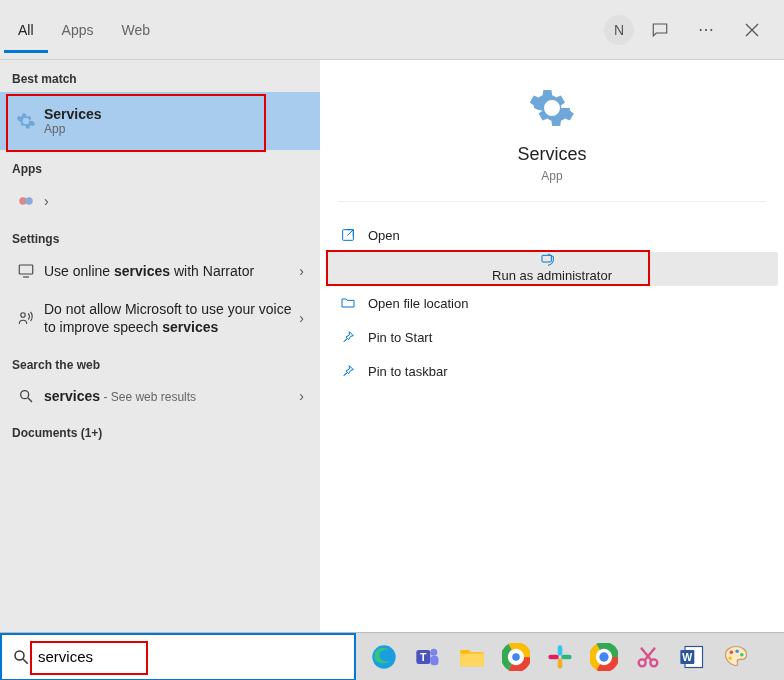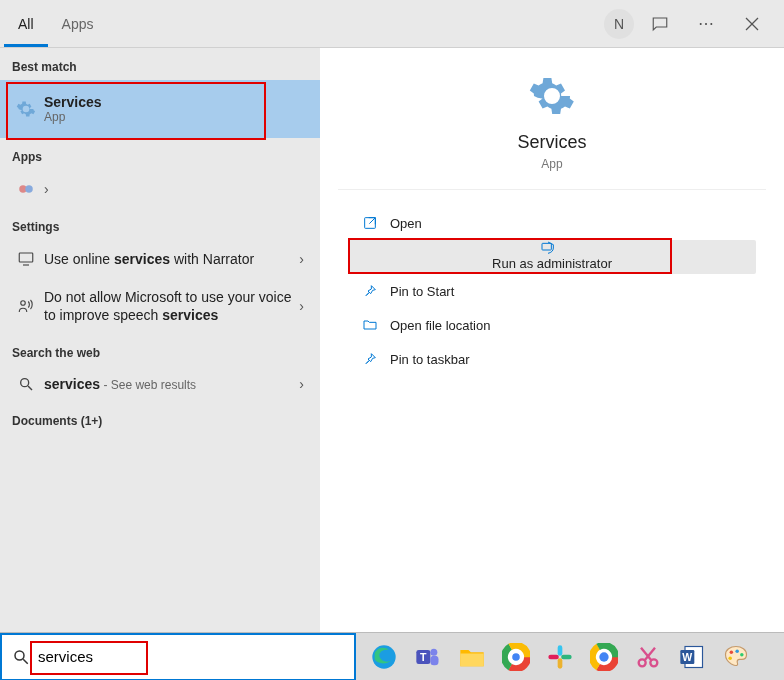--- a/index.html
+++ b/index.html
@@ -1,19 +1,19 @@
 <!DOCTYPE html>
 <html><head>
 <meta charset="utf-8">
 <style>
 * { margin: 0; padding: 0; box-sizing: border-box; font-family: "Segoe UI", sans-serif; }
 body { width: 784px; height: 680px; background: #e9e9e9; overflow: hidden; position: relative; }
 
 
-.tabs { display: flex; align-items: center; height: 48px; background: #e9e9e9; padding: 0 4px; border-bottom: 1px solid #d0d0d0; }
+.tabs { display: flex; align-items: center; height: 60px; background: #e9e9e9; padding: 0 4px; border-bottom: 1px solid #d0d0d0; }
 .tab { padding: 0 14px; height: 46px; display: flex; align-items: center; font-size: 14px; color: #666; cursor: pointer; }
 .tab.active { color: #222; border-bottom: 3px solid #0078d4; padding-top: 3px; }
 .tab .chev { margin-left: 3px; font-size: 10px; }
 
 .topright { margin-left: auto; display: flex; align-items: center; gap: 6px; padding-right: 8px; }
 .avatar { width: 30px; height: 30px; border-radius: 50%; background: #e0e0e0; display: flex; align-items: center; justify-content: center; font-size: 14px; color: #555; }
 .topbtn { width: 40px; height: 40px; display: flex; align-items: center; justify-content: center; color: #555; cursor: pointer; }
 
 
 .main { display: flex; height: 584px; }
@@ -31,41 +31,42 @@
 .result-row .chev-r { color: #555; font-size: 14px; padding: 0 4px; }
 
 .hl-red { position: absolute; border: 2px solid #e00000; pointer-events: none; }
 
 
 .detail-head { text-align: center; padding: 24px 0 18px; }
 .detail-icon { width: 48px; height: 48px; margin: 0 auto 12px; }
 .detail-title { font-size: 18px; color: #222; margin-bottom: 4px; }
 .detail-sub { font-size: 12px; color: #777; }
 
-.actions { padding: 6px 28px; }
+.actions { padding: 6px 6px; }
 .action { display: flex; align-items: center; height: 34px; padding: 0 10px; cursor: pointer; font-size: 13px; color: #222; border-radius: 2px; position: relative; }
 .action:hover, .action.highlighted { background: #e8e8e8; flex-direction: column; }
 .action .ai { width: 24px; display: flex; align-items: center; justify-content: center; color: #0078d4; margin-right: 8px; }
 
 
 .taskbar { position: absolute; bottom: 0; left: 0; right: 0; height: 48px; background: #dcdcdc; display: flex; align-items: center; border-top: 1px solid #bbb; }
 .searchbox { width: 356px; height: 48px; background: #fff; border: 2px solid #0078d4; display: flex; align-items: center; padding: 0 10px; position: relative; }
 .searchbox input { border: none; outline: none; font-size: 15px; flex: 1; margin-left: 8px; background: transparent; }
 .tbicons { display: flex; align-items: center; gap: 4px; padding-left: 8px; }
 .tbicon { width: 40px; height: 40px; display: flex; align-items: center; justify-content: center; cursor: pointer; }
 .tbicon svg, .tbicon .emoji { width: 28px; height: 28px; }
 
 .gear-svg { fill: #6fa8d8; }
 </style>
 </head>
 <body>
 
 <div class="tabs">
   <div class="tab active">All</div>
   <div class="tab">Apps</div>
+  <div class="tab">Web</div>
   <div class="topright">
     <div class="avatar">N</div>
     <div class="topbtn">
       <svg width="18" height="18" viewBox="0 0 24 24" fill="none" stroke="#555" stroke-width="1.5">
           <path d="M3 4h18v12H7l-4 4V4z"></path>
         </svg>
     </div>
     <div class="topbtn">⋯</div>
     <div class="topbtn">
       <svg width="14" height="14" viewBox="0 0 14 14" stroke="#555" stroke-width="1.2">
@@ -175,32 +176,32 @@
               <rect x="3" y="5" width="14" height="10" rx="1"></rect>
               <path d="M12 3l8 4v5c0 4-3 7-8 8"></path>
             </svg>
           </span>
         <span>Run as administrator</span>
         <div class="hl-red" style="left:0;top:-2px;width:324px;height:36px;"></div>
       </div>
       <div class="action">
         <span class="ai">
             <svg width="16" height="16" viewBox="0 0 24 24" fill="none" stroke="#0078d4" stroke-width="1.5">
+              <path d="M3 6h6l2 2h10v10H3z"></path>
+            </svg>
+          </span>
+        <span>Open file location</span>
+      </div>
+      <div class="action">
+        <span class="ai">
+            <svg width="16" height="16" viewBox="0 0 24 24" fill="none" stroke="#0078d4" stroke-width="1.5">
               <path d="M14 4l6 6-4 1-3 5-2-2-5 5 5-5-2-2 5-3z"></path>
             </svg>
           </span>
         <span>Pin to Start</span>
-      </div>
-      <div class="action">
-        <span class="ai">
-            <svg width="16" height="16" viewBox="0 0 24 24" fill="none" stroke="#0078d4" stroke-width="1.5">
-              <path d="M3 6h6l2 2h10v10H3z"></path>
-            </svg>
-          </span>
-        <span>Open file location</span>
       </div>
       <div class="action">
         <span class="ai">
             <svg width="16" height="16" viewBox="0 0 24 24" fill="none" stroke="#0078d4" stroke-width="1.5">
               <path d="M14 4l6 6-4 1-3 5-2-2-5 5 5-5-2-2 5-3z"></path>
             </svg>
           </span>
         <span>Pin to taskbar</span>
       </div>
     </div>

